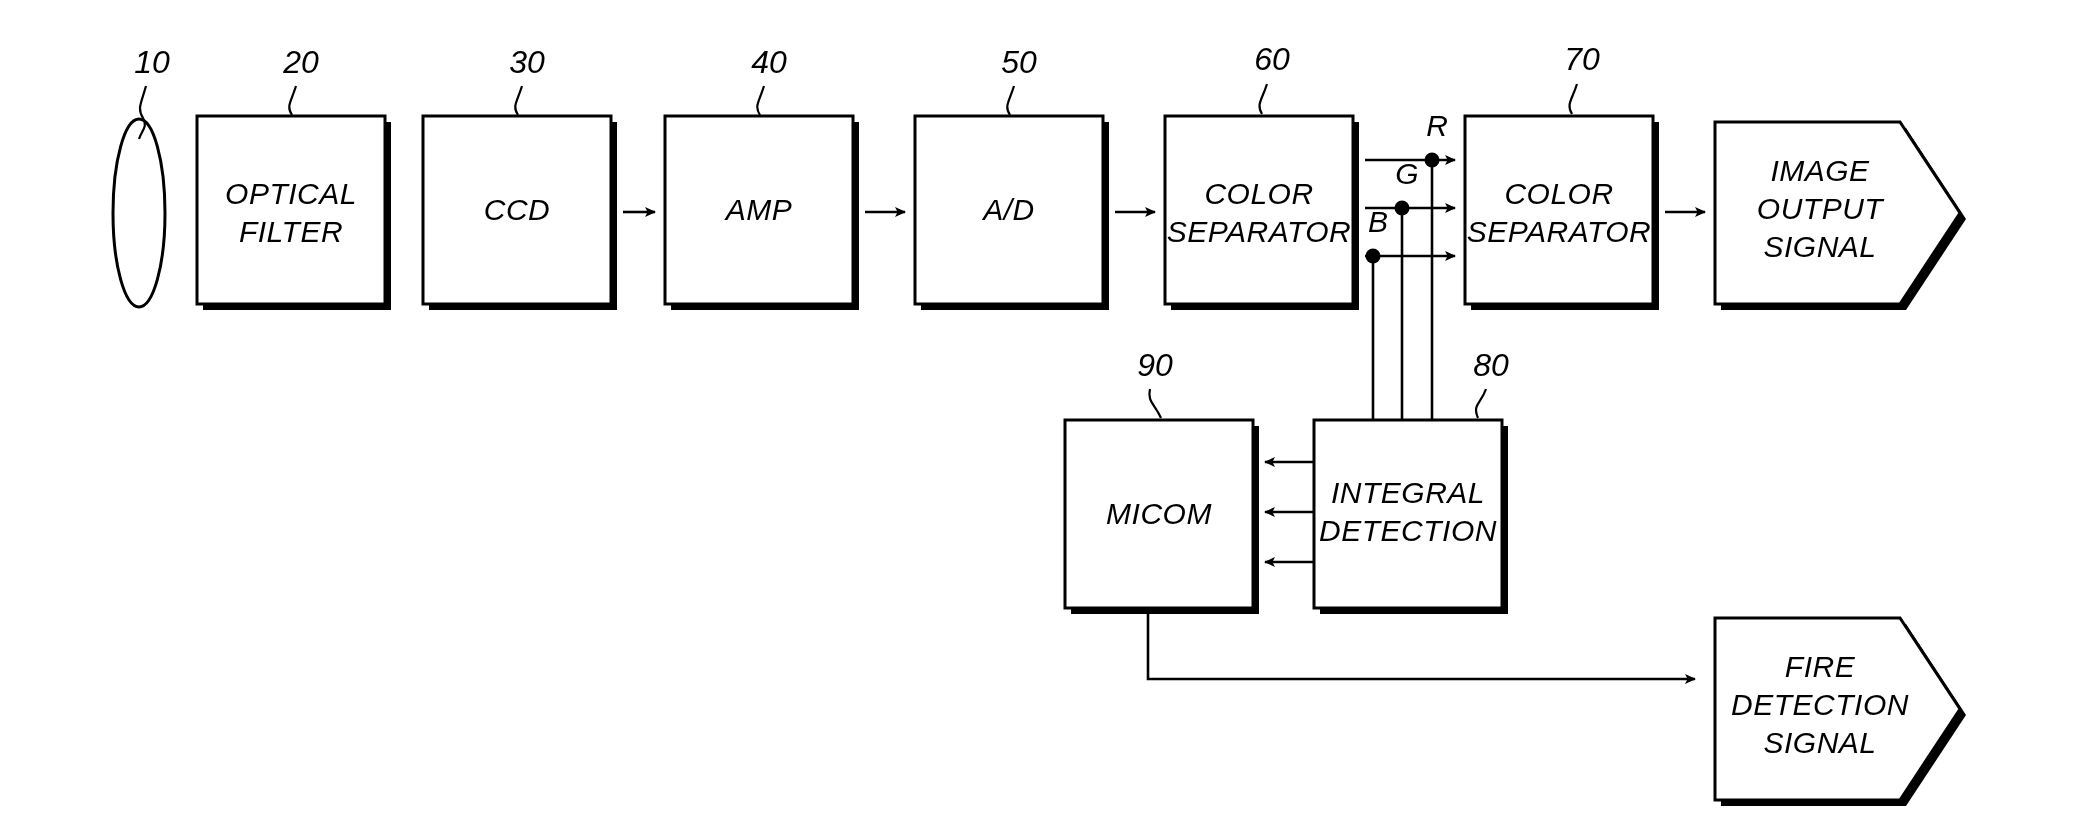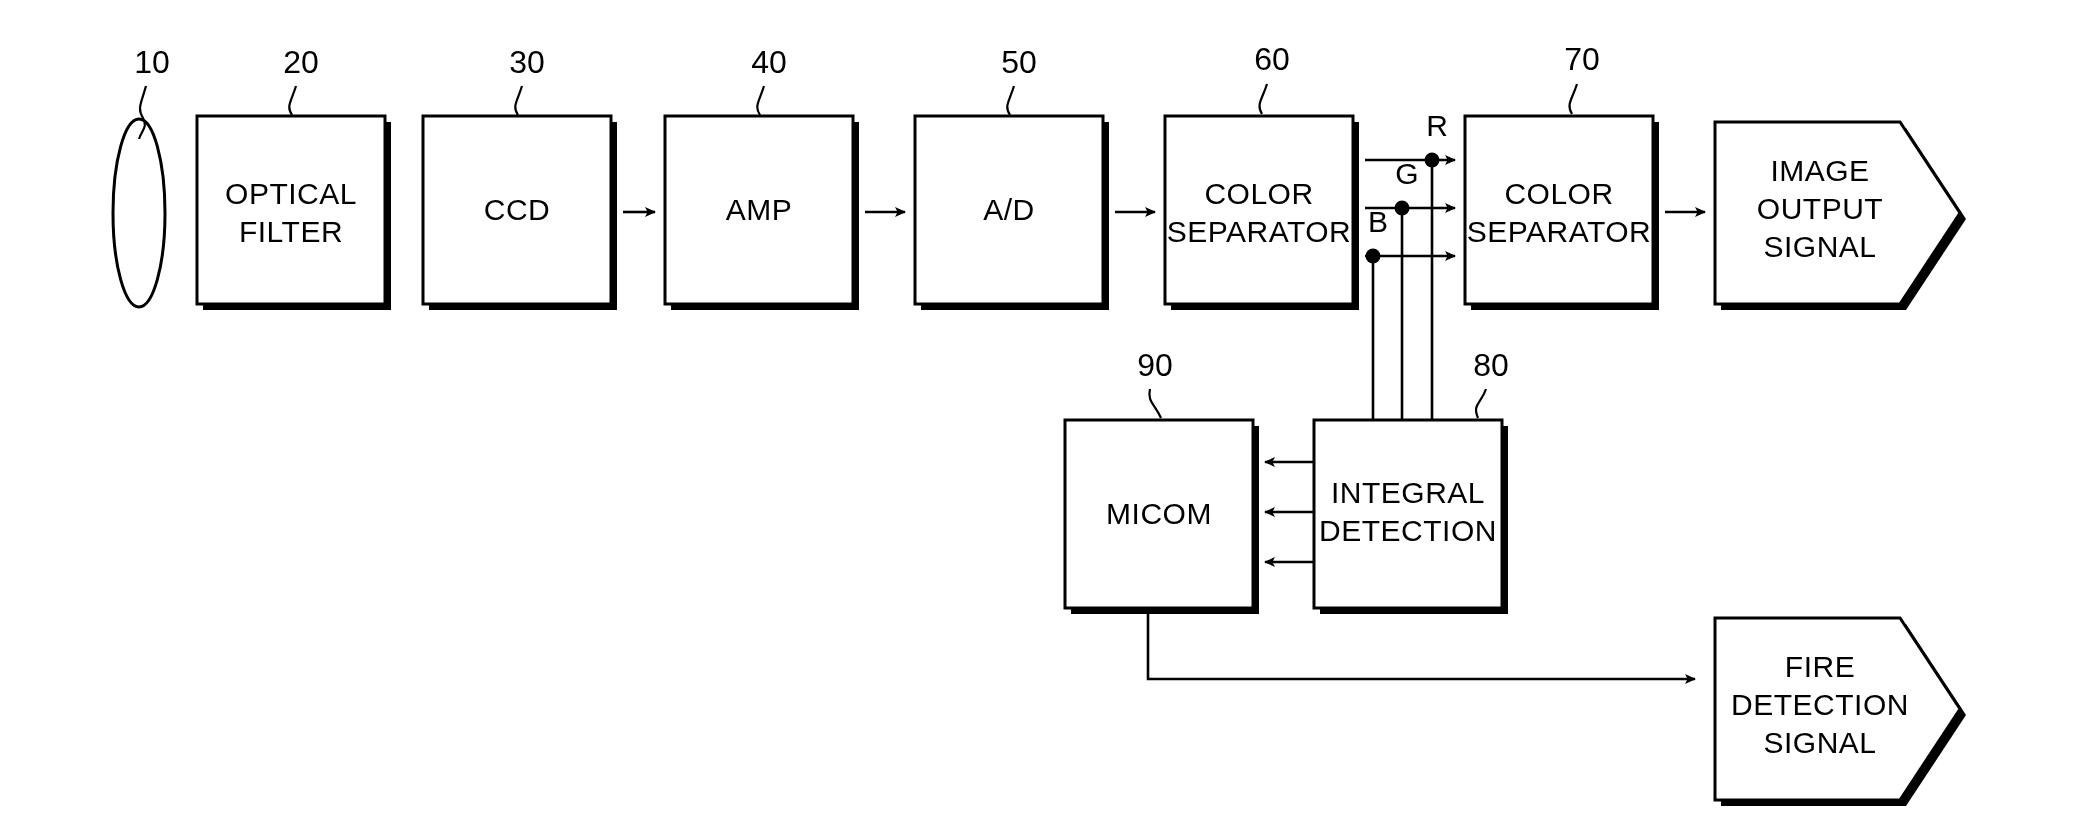--- a/index.html
+++ b/index.html
@@ -9,20 +9,21 @@
   }
   body {
     font-family: "Liberation Sans", sans-serif;
   }
   #diagram-root {
     position: relative;
     width: 2074px;
     height: 835px;
     background: #ffffff;
     overflow: hidden;
+    font-style: italic;
   }
   #diagram-svg {
     position: absolute;
     left: 0;
     top: 0;
     width: 2074px;
     height: 835px;
   }
   .blk-text {
     font-family: "Liberation Sans", sans-serif;

